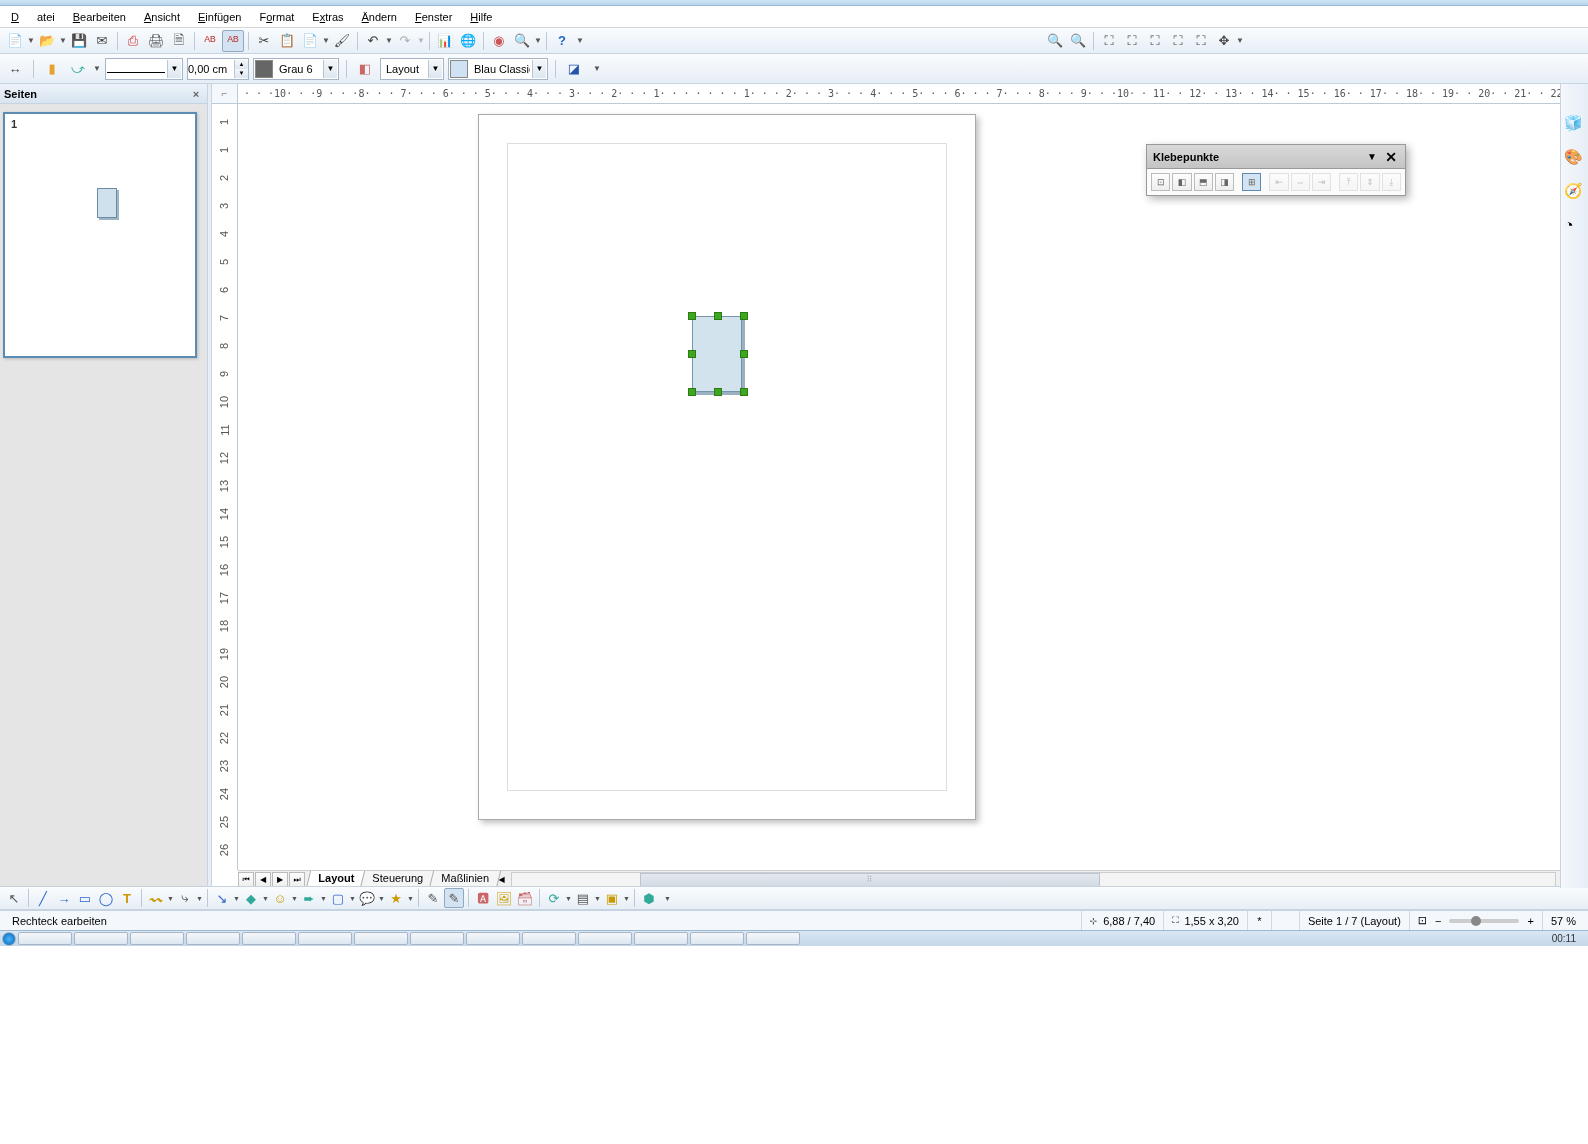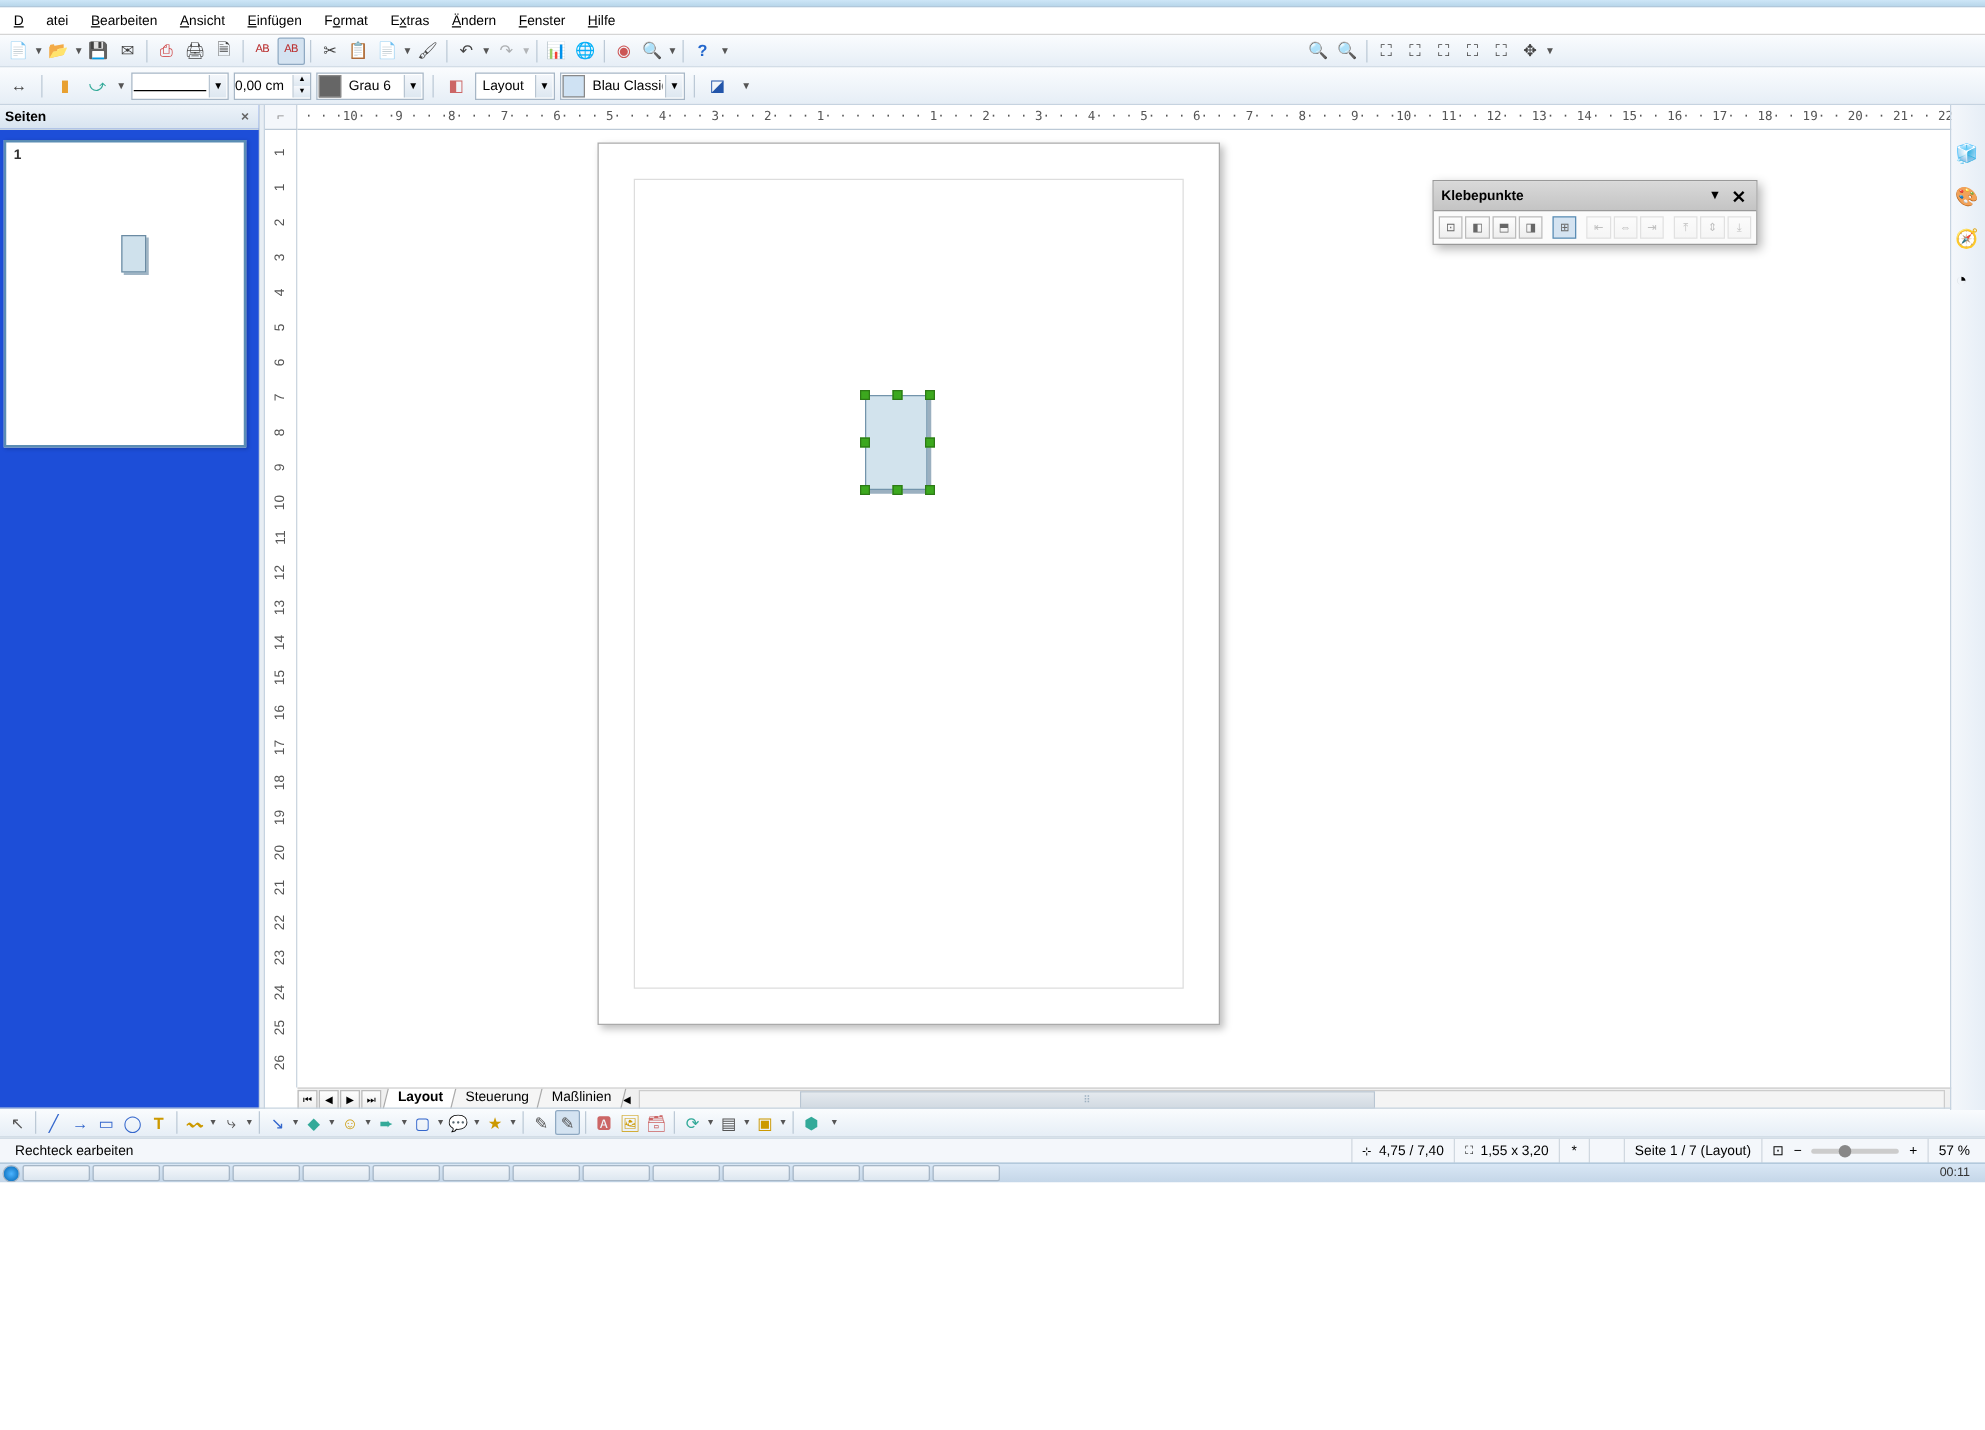--- a/index.html
+++ b/index.html
@@ -17,21 +17,21 @@
 .toolbar2{height:30px;background:linear-gradient(#fafcfe,#e6eef6);border-bottom:1px solid #c6d3e0;display:flex;align-items:center;padding:0 4px;gap:4px}
 .swatch{width:18px;height:18px;border:1px solid #888}
 .combo{height:22px;border:1px solid #a6b6c6;background:#fff;display:flex;align-items:center;padding:0 1px;gap:2px}
 .combo-text{flex:1;padding:0 4px;white-space:nowrap;overflow:hidden}
 .combo-arrow{width:14px;height:18px;background:linear-gradient(#f4f7fb,#dde7f0);border-left:1px solid #b8c5d2;display:flex;align-items:center;justify-content:center;font-size:8px}
 .spinner{height:22px;border:1px solid #a6b6c6;background:#fff;display:flex;align-items:center}
 .spinner input{border:none;width:46px;text-align:left;padding-right:4px;outline:none;background:transparent}
 .spin-btns{display:flex;flex-direction:column;border-left:1px solid #b8c5d2}
 .spin-btns div{width:13px;height:9px;background:linear-gradient(#f4f7fb,#dde7f0);font-size:6px;display:flex;align-items:center;justify-content:center}
 .main{position:absolute;top:84px;left:0;right:0;bottom:256px;display:flex}
-.sidebar{width:208px;background:#1d4ed8;border-right:1px solid #c6d3e0;display:flex;flex-direction:column;position:relative}
+.sidebar{width:208px;background:#e5e5e5;border-right:1px solid #c6d3e0;display:flex;flex-direction:column;position:relative}
 .sidebar-header{height:20px;background:linear-gradient(#edf3f9,#d8e4f0);border-bottom:1px solid #c6d3e0;display:flex;align-items:center;justify-content:space-between;padding:0 4px;font-weight:bold}
 .sidebar-close{width:14px;height:14px;font-size:11px;color:#666;display:flex;align-items:center;justify-content:center}
 .thumb-area{padding:8px 3px;overflow:auto;flex:1}
 .thumb{width:194px;height:246px;border:2px solid #5b8db4;background:#fff;position:relative;box-shadow:1px 1px 3px rgba(0,0,0,.2)}
 .thumb-num{position:absolute;top:4px;left:6px;font-weight:bold;color:#333}
 .thumb-shape{position:absolute;top:74px;left:92px;width:20px;height:30px;background:#cfe1ec;border:1px solid #6b8ba3;box-shadow:2px 2px 0 #9fb4c4}
 .splitter{width:4px;background:#e8eef4;cursor:ew-resize;border-right:1px solid #c6d3e0}
 .canvas-area{flex:1;display:flex;flex-direction:column;position:relative;background:#fff}
 .ruler-corner{width:26px;height:20px;background:#f4f7fb;border-right:1px solid #bcc9d6;border-bottom:1px solid #bcc9d6;display:flex;align-items:center;justify-content:center;position:absolute;top:0;left:0;font-size:10px;color:#888}
 .ruler-h{position:absolute;top:0;left:26px;right:18px;height:20px;background:#fff;border-bottom:1px solid #bcc9d6;overflow:hidden;white-space:nowrap;font-size:10px;color:#555;display:flex;align-items:center;padding-left:6px;letter-spacing:0}
@@ -356,21 +356,21 @@
     <div class="bt-drop">▼</div>
   <div class="tb-sep"></div>
   <div class="bt-btn" style="color:#3a9">⬢</div>
   <div class="bt-drop" style="margin-left:4px">▼</div>
 </div>
 
 <div class="statusbar">
   <div class="status-cell" style="flex:1;min-width:420px">Rechteck earbeiten</div>
   <div class="status-cell">
     <span style="font-size:9px">⊹</span>
-    <span>4,75 / 7,40</span>
+    <span>6,88 / 7,40</span>
   </div>
   <div class="status-cell">
     <span style="font-size:9px">⛶</span>
     <span>1,55 x 3,20</span>
   </div>
   <div class="status-cell" style="width:24px;justify-content:center">*</div>
   <div class="status-cell" style="width:28px"></div>
   <div class="status-cell">Seite 1 / 7 (Layout)</div>
   <div class="status-cell" style="gap:8px">
     <span>⊡</span>

